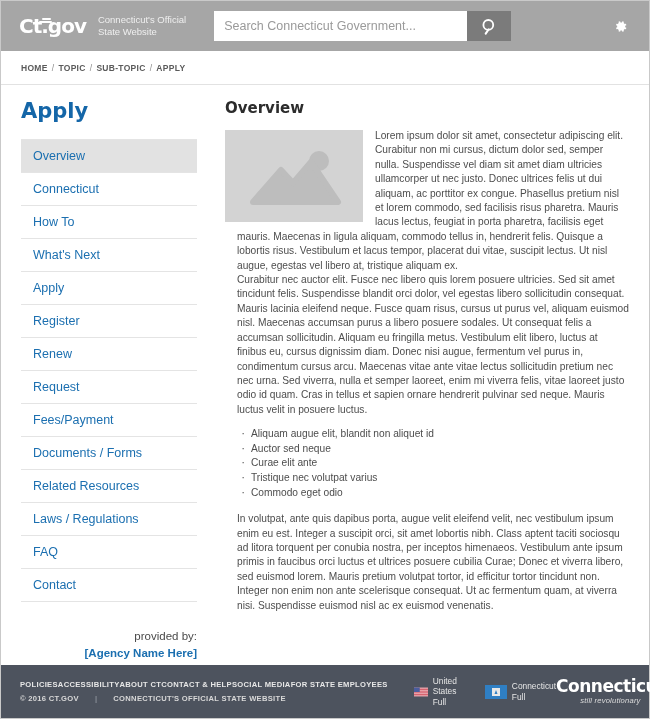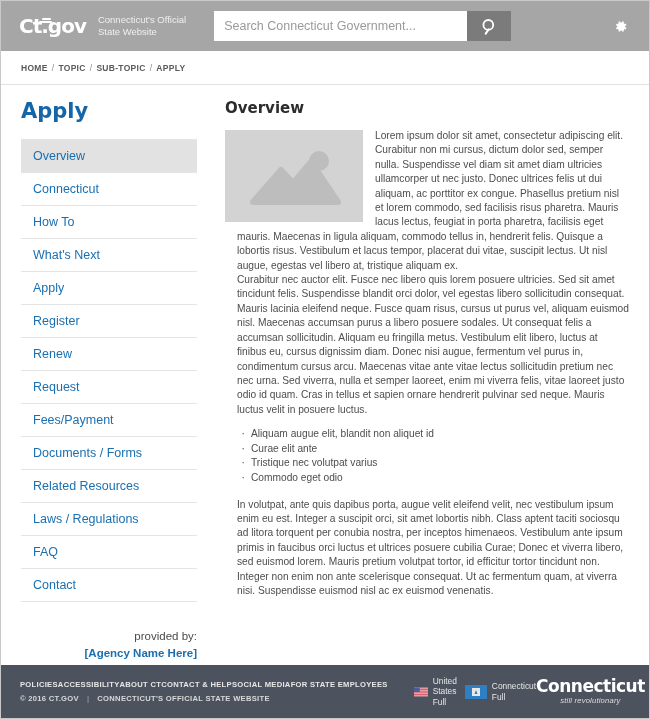--- a/index.html
+++ b/index.html
@@ -146,27 +146,27 @@
     display: flex; align-items: center;
     padding: 0 14px 0 19px;
   }
   .f-links { display: flex; flex-direction: column; gap: 5px; }
   .f-row1 { display: flex; }
   .f-row1 a {
     color: #e7e7e7; font-size: 7.6px; font-weight: bold;
     letter-spacing: .3px; text-decoration: none; cursor: pointer;
     white-space: nowrap;
   }
-  .f-row2 { display: flex; align-items: center; gap: 8px; }
+  .f-row2 { display: flex; align-items: center; gap: 16px; }
   .f-row2 span, .f-row2 a {
     color: #d8d8d8; font-size: 7.6px; font-weight: bold;
     letter-spacing: .3px; text-decoration: none; white-space: nowrap;
   }
   .f-pipe { color: #8a8f98 !important; }
-  .f-badges { display: flex; gap: 0; margin-left: 26px; }
+  .f-badges { display: flex; gap: 20px; margin-left: 26px; }
   .badge { display: flex; align-items: center; gap: 5px; }
   .badge-txt { color: #e6e6e6; font-size: 8.4px; line-height: 10.5px; }
   .ct-logo { margin-left: auto; text-align: center; position: relative; }
   .ct-word {
     color: #ffffff; font-size: 17px; font-weight: bold;
     letter-spacing: -0.5px; line-height: 17px;
     font-family: "DejaVu Sans", sans-serif;
   }
   .ct-sub {
     color: #dedede; font-size: 7.6px; font-style: italic;
@@ -256,20 +256,21 @@
           <path d="M28 72 L56 40 L68 53 L86 32 L113 72 Z" fill="#bdbdbd" stroke="#bdbdbd" stroke-width="6" stroke-linejoin="round"></path>
         </svg>
       </div>
       <p class="para">Lorem ipsum dolor sit amet, consectetur adipiscing elit. Curabitur non mi cursus, dictum dolor sed, semper nulla. Suspendisse vel diam sit amet diam ultricies ullamcorper ut nec justo. Donec ultrices felis ut dui aliquam, ac porttitor ex congue. Phasellus pretium nisl et lorem commodo, sed facilisis risus pharetra. Mauris lacus lectus, feugiat in porta pharetra, facilisis eget mauris. Maecenas in ligula aliquam, commodo tellus in, hendrerit felis. Quisque a lobortis risus. Vestibulum et lacus tempor, placerat dui vitae, suscipit lectus. Ut nisl augue, egestas vel libero at, tristique aliquam ex.</p>
       <div class="clear"></div>
 
       <p class="para">Curabitur nec auctor elit. Fusce nec libero quis lorem posuere ultricies. Sed sit amet tincidunt felis. Suspendisse blandit orci dolor, vel egestas libero sollicitudin consequat. Mauris lacinia eleifend neque. Fusce quam risus, cursus ut purus vel, aliquam euismod nisl. Maecenas accumsan purus a libero posuere sodales. Ut consequat felis a accumsan sollicitudin. Aliquam eu fringilla metus. Vestibulum elit libero, luctus at finibus eu, cursus dignissim diam. Donec nisi augue, fermentum vel purus in, condimentum cursus arcu. Maecenas vitae ante vitae lectus sollicitudin pretium nec nec urna. Sed viverra, nulla et semper laoreet, enim mi viverra felis, vitae laoreet justo odio id quam. Cras in tellus et sapien ornare hendrerit pulvinar sed neque. Mauris luctus velit in posuere luctus.</p>
 
       <ul class="bullets" id="bullet-list">
           <li>Aliquam augue elit, blandit non aliquet id</li>
+          <li>Auctor sed neque</li>
           <li>Curae elit ante</li>
           <li>Tristique nec volutpat varius</li>
           <li>Commodo eget odio</li>
         </ul>
 
       <p class="para">In volutpat, ante quis dapibus porta, augue velit eleifend velit, nec vestibulum ipsum enim eu est. Integer a suscipit orci, sit amet lobortis nibh. Class aptent taciti sociosqu ad litora torquent per conubia nostra, per inceptos himenaeos. Vestibulum ante ipsum primis in faucibus orci luctus et ultrices posuere cubilia Curae; Donec et viverra libero, sed euismod lorem. Mauris pretium volutpat tortor, id efficitur tortor tincidunt non. Integer non enim non ante scelerisque consequat. Ut ac fermentum quam, at viverra nisi. Suspendisse euismod nisl ac ex euismod venenatis.</p>
     </div>
   </div>
 
   <div class="footer">

